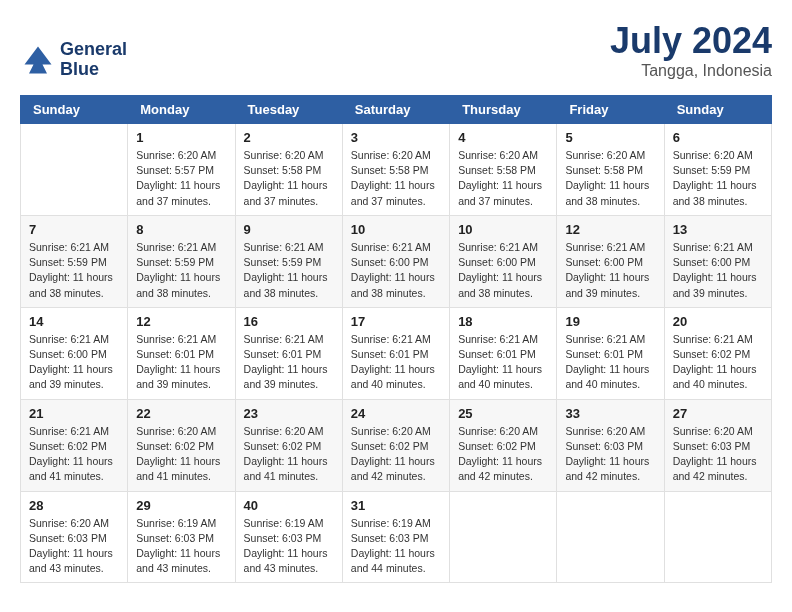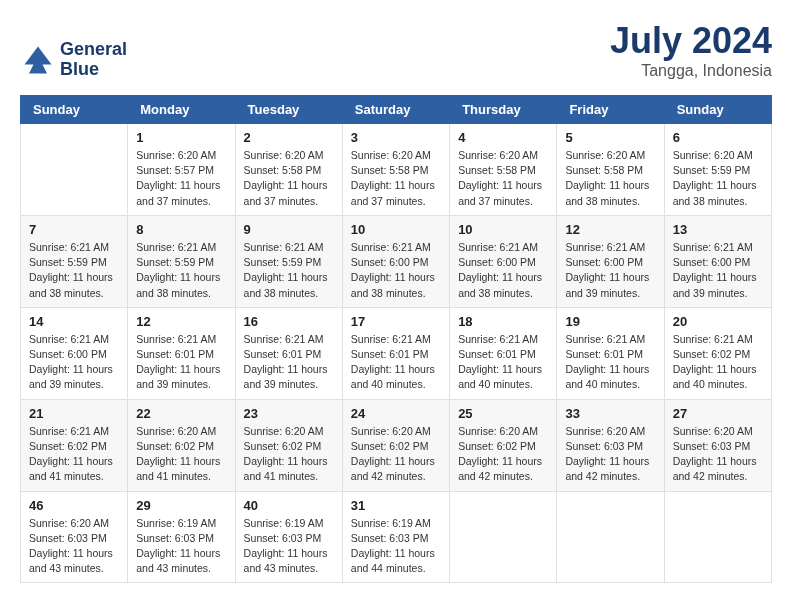--- a/index.html
+++ b/index.html
@@ -287,21 +287,21 @@
         </td>
         <td>
           <span class="day-number">27</span>
           <div class="day-info" style="white-space: pre-line;">Sunrise: 6:20 AM
 Sunset: 6:03 PM
 Daylight: 11 hours and 42 minutes.</div>
         </td>
       </tr>
       <tr>
         <td>
-          <span class="day-number">46</span>
+          <span class="day-number">28</span>
           <div class="day-info" style="white-space: pre-line;">Sunrise: 6:20 AM
 Sunset: 6:03 PM
 Daylight: 11 hours and 43 minutes.</div>
         </td>
         <td>
           <span class="day-number">29</span>
           <div class="day-info" style="white-space: pre-line;">Sunrise: 6:19 AM
 Sunset: 6:03 PM
 Daylight: 11 hours and 43 minutes.</div>
         </td>

